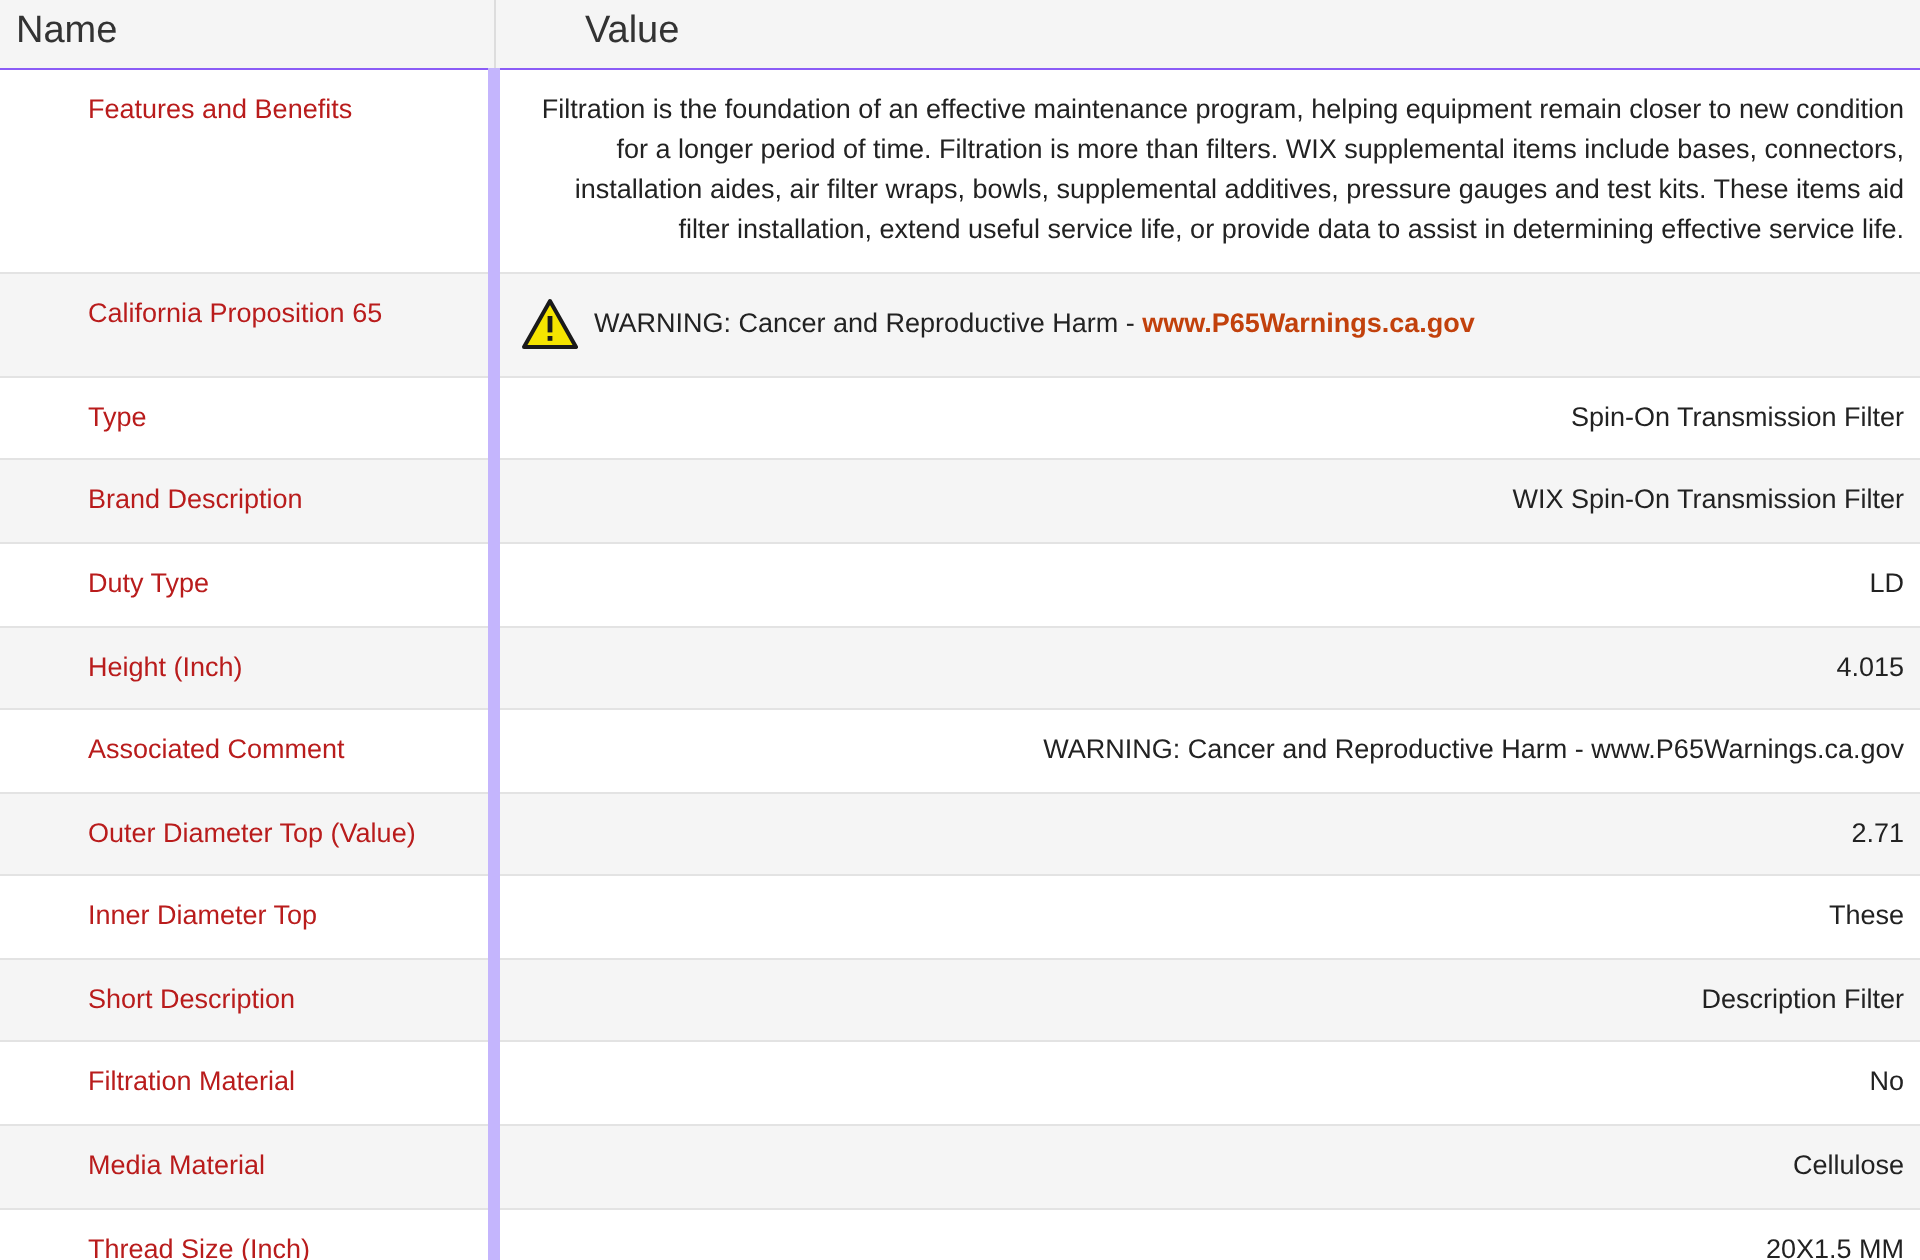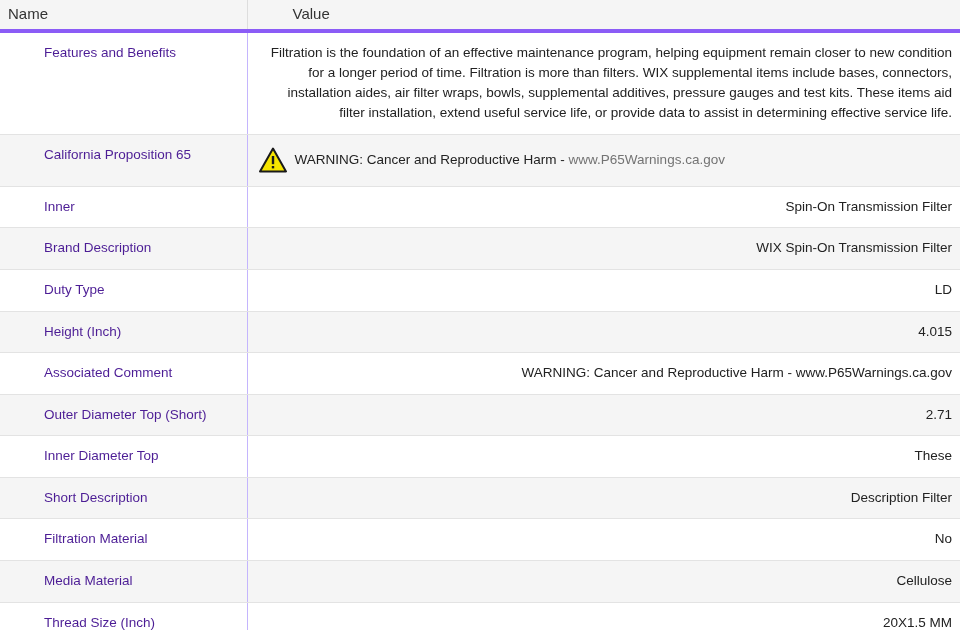--- a/index.html
+++ b/index.html
@@ -22,36 +22,36 @@
   }
   table.spec-table col.col-name { width: 247px; }
   table.spec-table col.col-value { width: 713px; }
 
   thead th {
     background: #f5f5f5;
     font-weight: normal;
     text-align: left;
     color: #333333;
     padding: 5px 8px 7px 8px;
-    border-bottom: 4px solid #8b5cf6;
+    border-bottom: 1px solid #8b5cf6;
     border-right: 1px solid #dddddd;
-    font-size: 15px;
+    font-size: 19px;
     vertical-align: top;
   }
   thead th.last { border-right: none; padding-left: 45px; }
 
   tbody td {
     padding: 10px 8px 11px 8px;
     vertical-align: top;
     border-bottom: 1px solid #e3e3e3;
     line-height: 1.45;
   }
   tbody td.name-cell {
-    border-right: 1px solid #c4b5fd;
-    color: #4c1d95;
+    border-right: 6px solid #c4b5fd;
+    color: #b91c1c;
     padding-left: 44px;
   }
   tbody tr.alt td {
     background: #f5f5f5;
     margin-left: 48px;
   }
   tbody tr td.value-cell {
     padding-left: 11px;
     text-align: right;
   }
@@ -72,22 +72,22 @@
     line-height: 0;
   }
   .warn-text {
     font-size: 13.5px;
     color: #222222;
   }
   .warn-text .bold-warn {
     font-weight: normal;
   }
   .p65-link {
-    color: #737373;
-    font-weight: normal;
+    color: #c2410c;
+    font-weight: bold;
     text-decoration: none;
   }
 </style>
 </head>
 <body>
 
 <table class="spec-table">
   <colgroup>
     <col class="col-name">
     <col class="col-value">
@@ -117,21 +117,21 @@
             </svg>
           </span>
           <span class="warn-text">
             <span class="bold-warn">WARNING:</span><span> Cancer and Reproductive Harm - </span><a class="p65-link" href="#">www.P65Warnings.ca.gov</a>
           </span>
         </div>
       </td>
     </tr>
 
     <tr>
-      <td class="name-cell">Inner</td>
+      <td class="name-cell">Type</td>
       <td class="value-cell">Spin-On Transmission Filter</td>
     </tr>
 
     <tr class="alt">
       <td class="name-cell">Brand Description</td>
       <td class="value-cell">WIX Spin-On Transmission Filter</td>
     </tr>
 
     <tr>
       <td class="name-cell">Duty Type</td>
@@ -142,21 +142,21 @@
       <td class="name-cell">Height (Inch)</td>
       <td class="value-cell">4.015</td>
     </tr>
 
     <tr>
       <td class="name-cell">Associated Comment</td>
       <td class="value-cell">WARNING: Cancer and Reproductive Harm - www.P65Warnings.ca.gov</td>
     </tr>
 
     <tr class="alt">
-      <td class="name-cell">Outer Diameter Top (Short)</td>
+      <td class="name-cell">Outer Diameter Top (Value)</td>
       <td class="value-cell">2.71</td>
     </tr>
 
     <tr>
       <td class="name-cell">Inner Diameter Top</td>
       <td class="value-cell">These</td>
     </tr>
 
     <tr class="alt">
       <td class="name-cell">Short Description</td>

